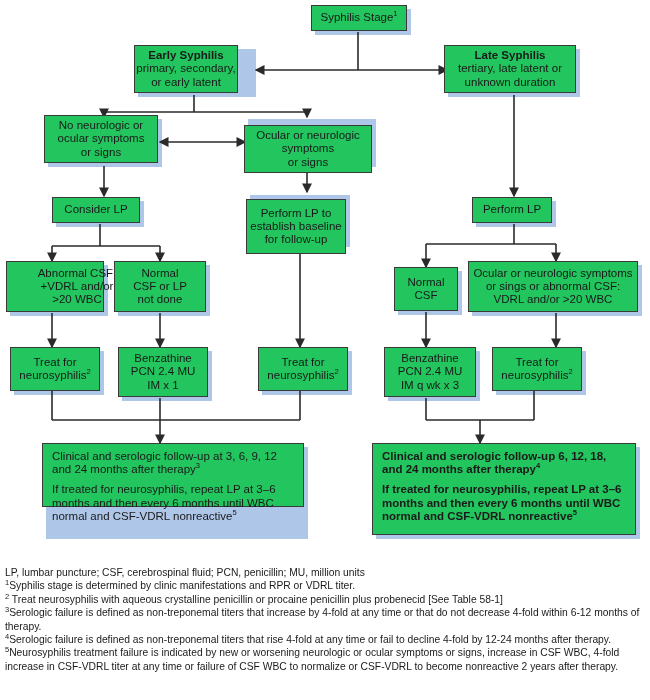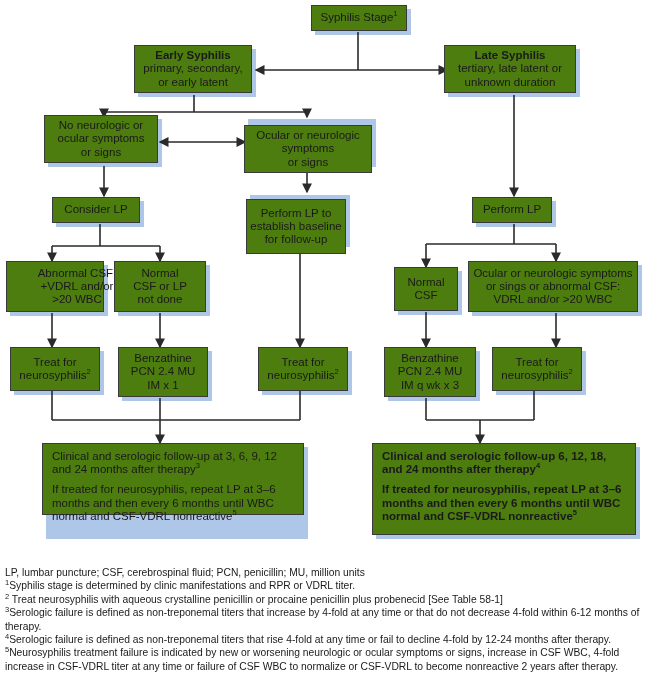--- a/index.html
+++ b/index.html
@@ -9,21 +9,21 @@
     font-family:"Liberation Sans", sans-serif;
     color:#1a1a1a;
     position:relative;
     overflow:hidden;
   }
   #chart{position:absolute;left:0;top:0;width:650px;height:560px;}
   .node{
     position:absolute;
     box-sizing:border-box;
     border:1.6px solid #3a3a3a;
-    background:#4d7c0f;
+    background:#22c55e;
     display:flex;
     flex-direction:column;
     align-items:center;
     justify-content:center;
     text-align:center;
     font-size:11.5px;
     line-height:13.2px;
     z-index:3;
   }
   .node .ln{display:block;white-space:nowrap;}
@@ -127,21 +127,21 @@
       <path d="M 534 391 L 534 420"></path>
       <path d="M 426 420 L 534 420"></path>
       <path d="M 480 420 L 480 443" marker-end="url(#ar)"></path>
     </g>
   </svg>
 
   <div class="node" style="left:311px;top:5px;width:96px;height:26px;">
     <span class="ln"><span>Syphilis Stage</span><sup>1</sup></span>
   </div>
 
-  <div class="node bold" style="left:134px;top:45px;width:118px;height:48px;">
+  <div class="node bold" style="left:134px;top:45px;width:104px;height:48px;">
     <span class="ln hdr">Early Syphilis</span>
     <span class="ln">primary, secondary,</span>
     <span class="ln">or early latent</span>
   </div>
 
   <div class="node bold" style="left:444px;top:45px;width:132px;height:48px;">
     <span class="ln hdr">Late Syphilis</span>
     <span class="ln">tertiary, late latent or</span>
     <span class="ln">unknown duration</span>
   </div>
@@ -215,21 +215,21 @@
     <span class="ln">Benzathine</span>
     <span class="ln">PCN 2.4 MU</span>
     <span class="ln">IM q wk x 3</span>
   </div>
 
   <div class="node" style="left:492px;top:347px;width:90px;height:44px;">
     <span class="ln">Treat for</span>
     <span class="ln"><span>neurosyphilis</span><sup>2</sup></span>
   </div>
 
-  <div class="node left-align" style="left:42px;top:443px;width:262px;height:72px;">
+  <div class="node left-align" style="left:42px;top:443px;width:262px;height:64px;">
     <p class="para"><span>Clinical and serologic follow-up at 3, 6, 9, 12 and 24 months after therapy</span><sup>3</sup></p>
     <p class="para"><span>If treated for neurosyphilis, repeat LP at 3–6 months and then every 6 months until WBC normal and CSF-VDRL nonreactive</span><sup>5</sup></p>
   </div>
 
   <div class="node left-align" style="left:372px;top:443px;width:264px;height:92px;font-weight:bold;">
     <p class="para"><span>Clinical and serologic follow-up 6, 12, 18, and 24 months after therapy</span><sup>4</sup></p>
     <p class="para"><span>If treated for neurosyphilis, repeat LP at 3–6 months and then every 6 months until WBC normal and CSF-VDRL nonreactive</span><sup>5</sup></p>
   </div>
 
 </div>

